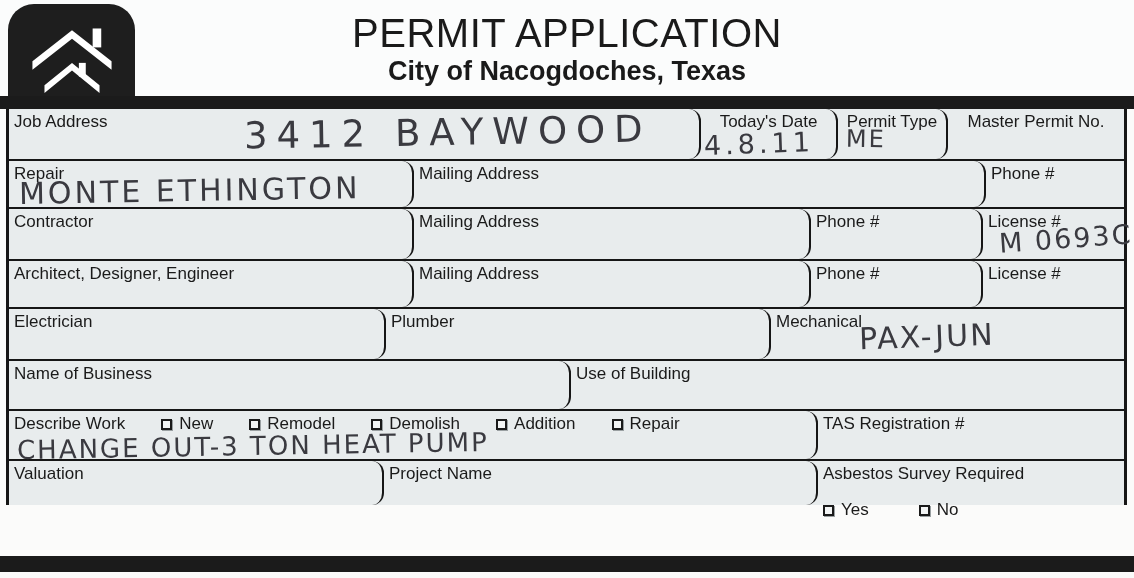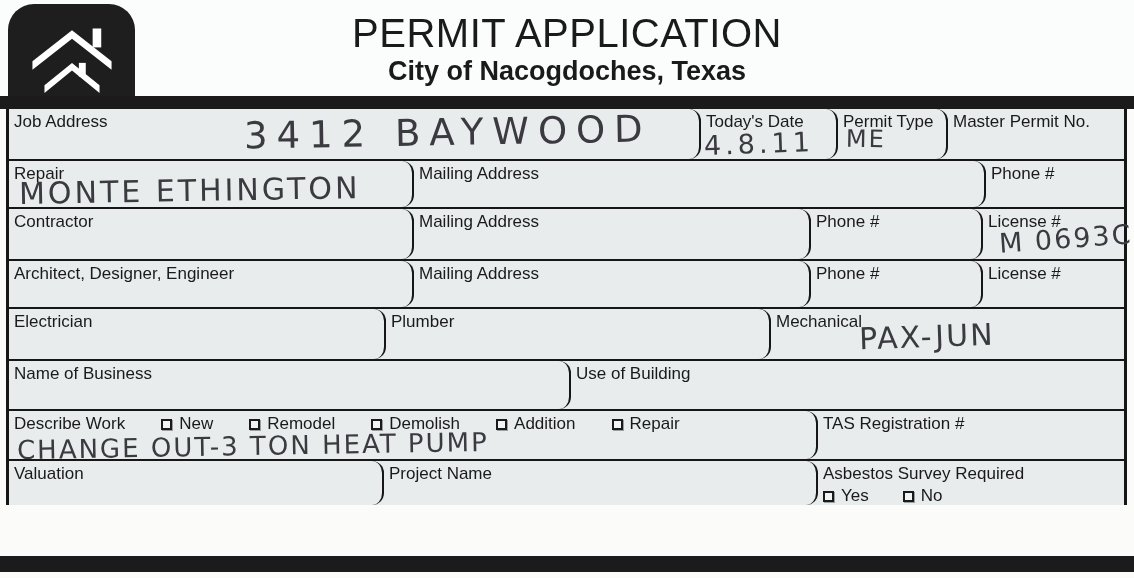--- a/index.html
+++ b/index.html
@@ -31,21 +31,21 @@
     background:#e8eced;
     border-left:3px solid #161616; border-right:3px solid #161616;
   }
   .row { display:flex; border-bottom:2px solid #161616; }
   .cell {
     position:relative; border-right:2px solid #161616;
     padding:3px 5px; font-size:17px; overflow:visible;border-radius:12px;
   }
   .cell:last-child { border-right:none; }
   .cell .label { color:#1a1a1a; }
-  .c-center { text-align:left; }
+  .c-center { text-align:center; }
   .grow { flex:1 1 auto; }
 
   
   .hw {
     position:absolute; z-index:5; color:#3a3a40;
     font-family:"DejaVu Sans", cursive, sans-serif;
     white-space:nowrap; pointer-events:none;
   }
   .hw-job      { left:235px; top:2px;  font-size:37px; letter-spacing:9px; transform:rotate(-1deg); }
   .hw-date     { left:3px;   top:19px; font-size:27px; letter-spacing:4px; transform:rotate(-2deg); }
@@ -59,21 +59,21 @@
   .optline { display:flex; align-items:center; }
   .opt { display:inline-flex; align-items:center; white-space:nowrap; }
   .box {
     display:inline-block; width:11px; height:11px;
     border:2px solid #1a1a1a; background:#f2f4f4;
     margin-right:7px; box-shadow:1px 1px 0 #9aa0a2;
   }
   .dw-opts .opt { margin-left:36px; }
   .dw-opts .opt:first-of-type { margin-left:48px; }
 
-  .asb-opts { margin-top:2px; }
+  .asb-opts { margin-top:16px;gap:16px; }
   .asb-opts .opt + .opt { margin-left:34px; }
 
   
   .bottom-bar { position:absolute; top:556px; left:0; width:1134px; height:16px; background:#1b1b1b; }
 </style>
 </head>
 <body>
 
 <div class="page">
 

